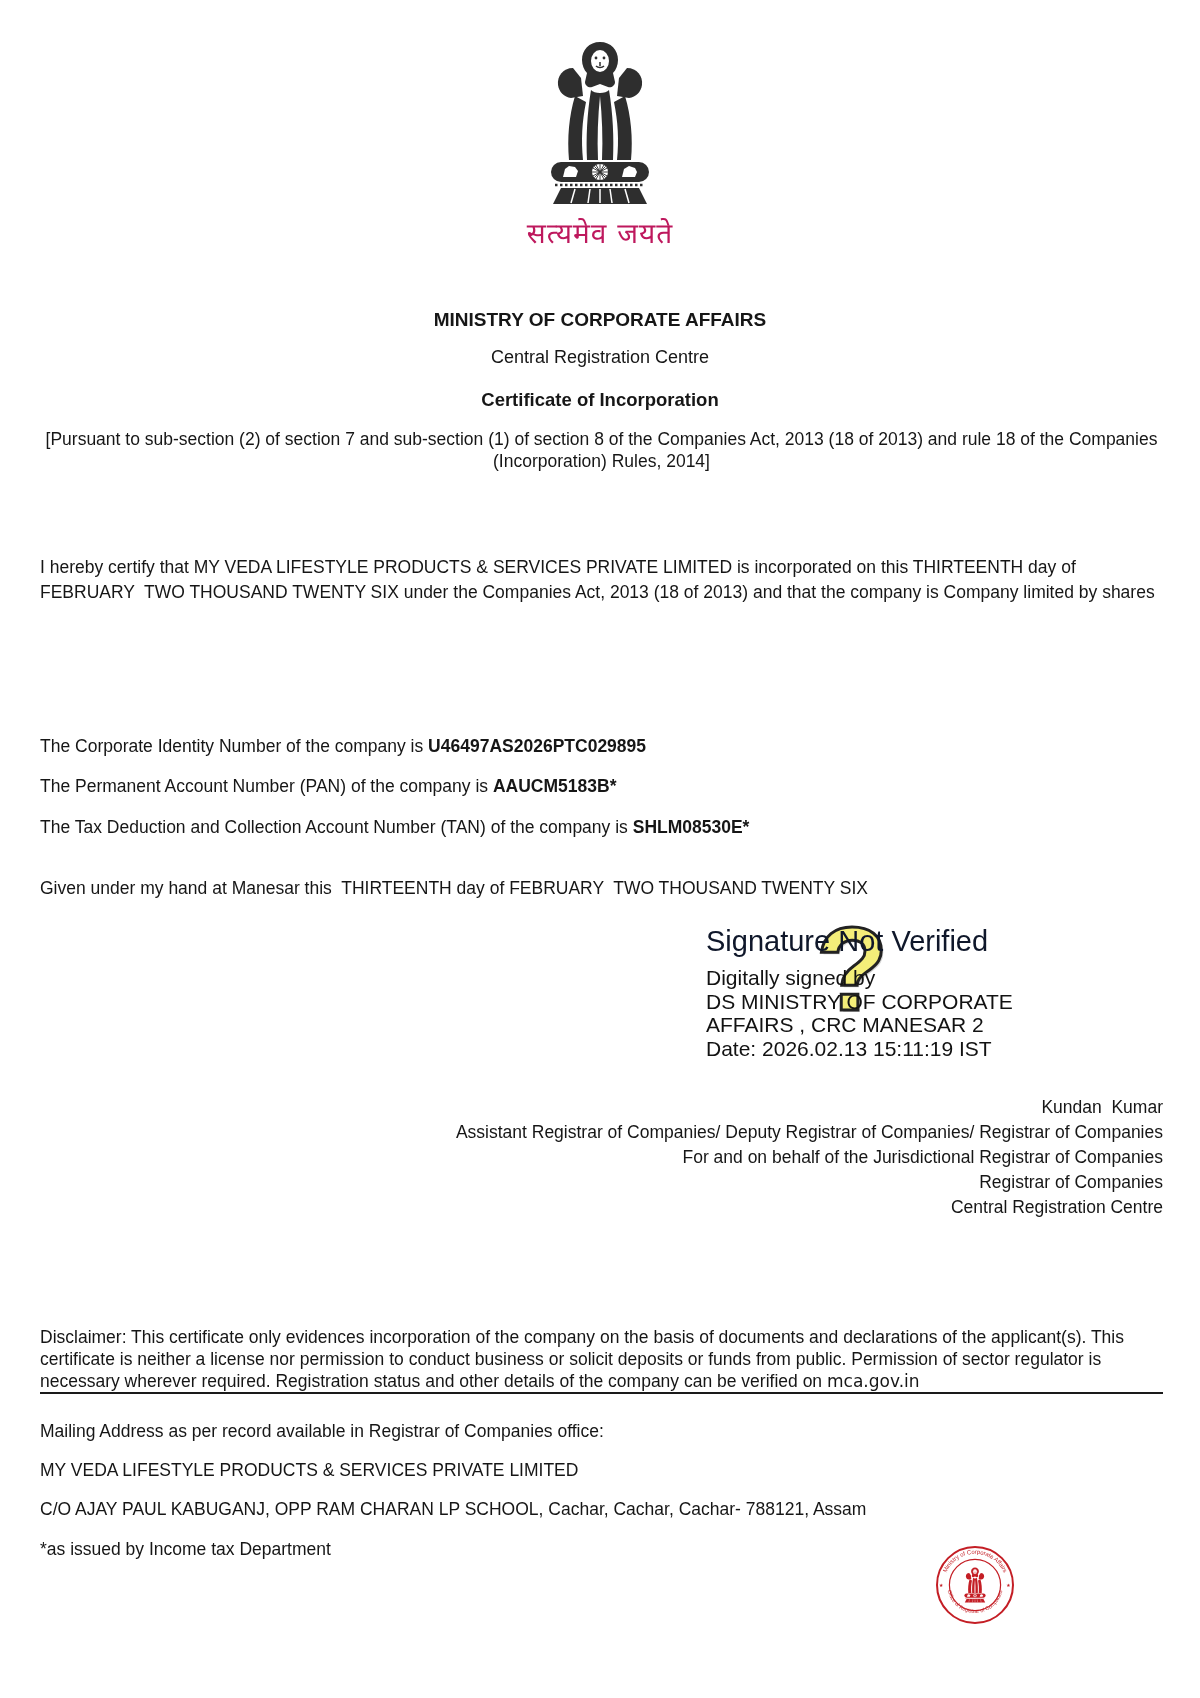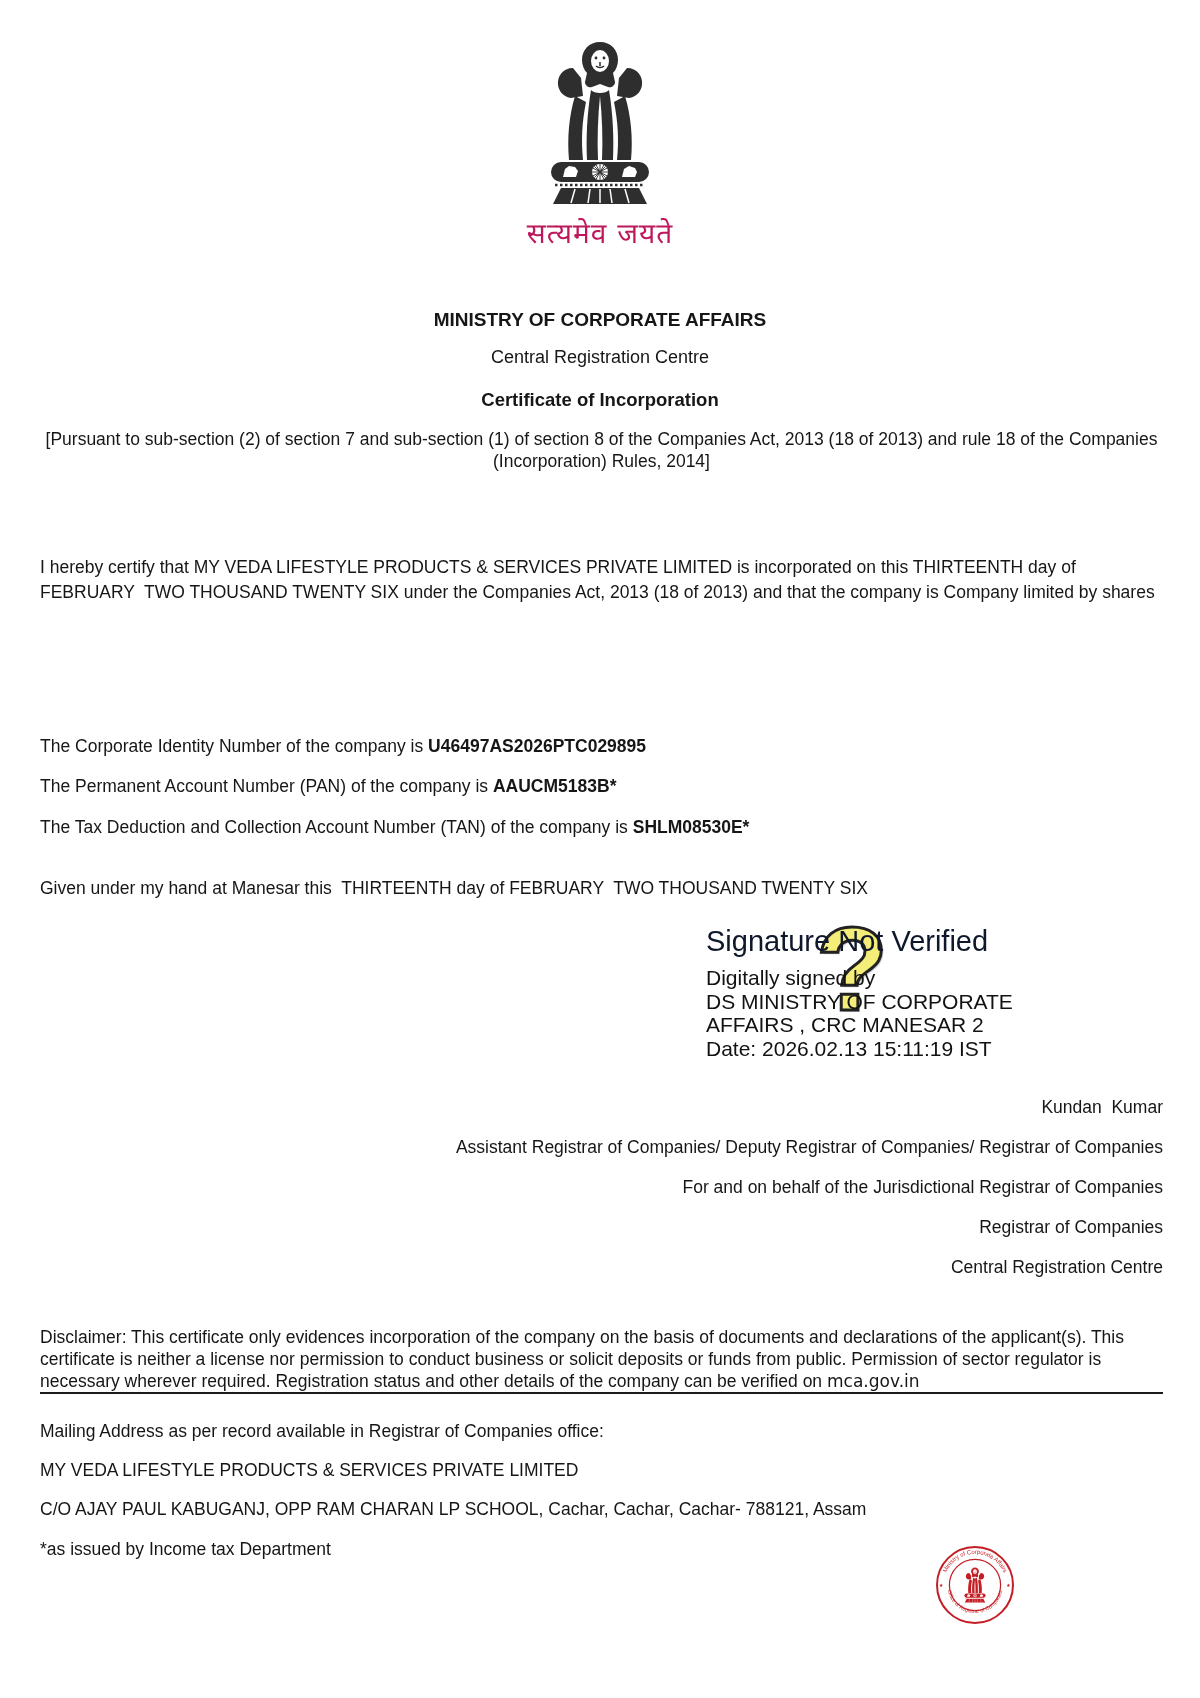--- a/index.html
+++ b/index.html
@@ -60,21 +60,21 @@
     left: 110px; top: -14px;
     font-size: 118px; line-height: 1; font-weight: bold;
     color: #f4ee79;
     -webkit-text-stroke: 3px #222222;
     text-shadow: 2px 2px 0 #22222233;
   }
 
   
   .officer { top: 1097px; text-align: right; font-size: 17.5px; }
   .officer .o-line { line-height: 21px; }
-  .officer .o-line + .o-line { margin-top: 19px; text-align: right; }
+  .officer .o-line + .o-line { margin-top: 4px; text-align: right; }
 
   
   .disclaimer {
     top: 1326px; font-size: 17.5px; line-height: 22px;
     border-bottom: 2px solid #1a1a1a; padding-bottom: 0;
   }
   .mca-site { font-family: "DejaVu Sans", "Liberation Sans", sans-serif; font-size: 17px; }
 
   
   .mail-heading  { top: 1421px; font-size: 17.5px; }

